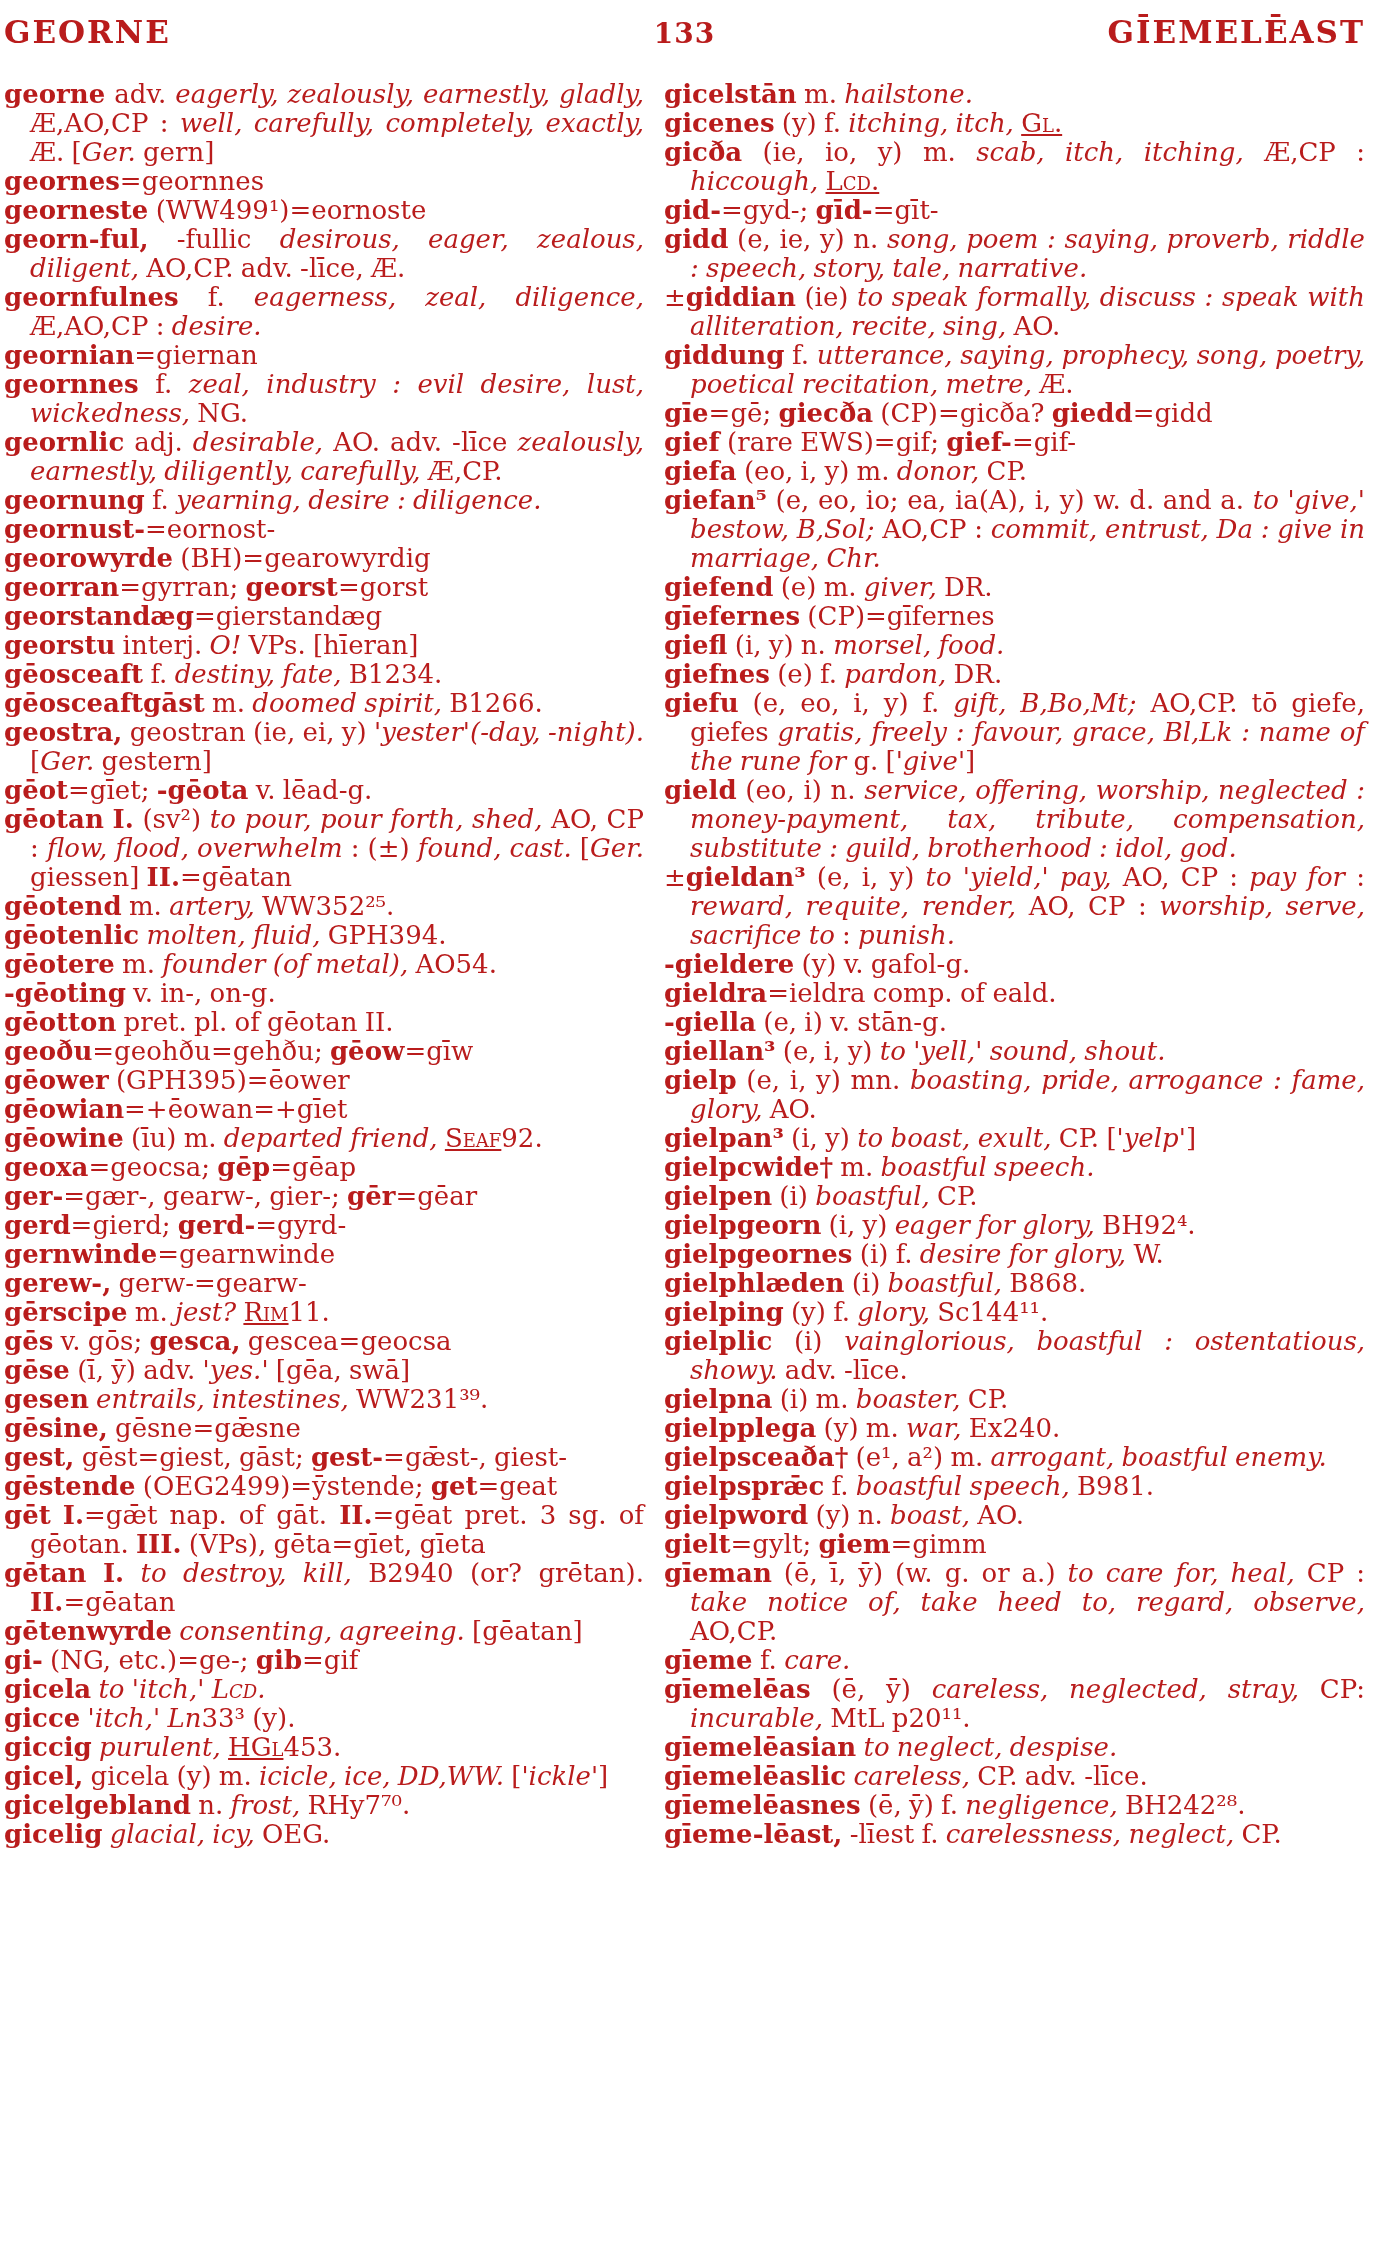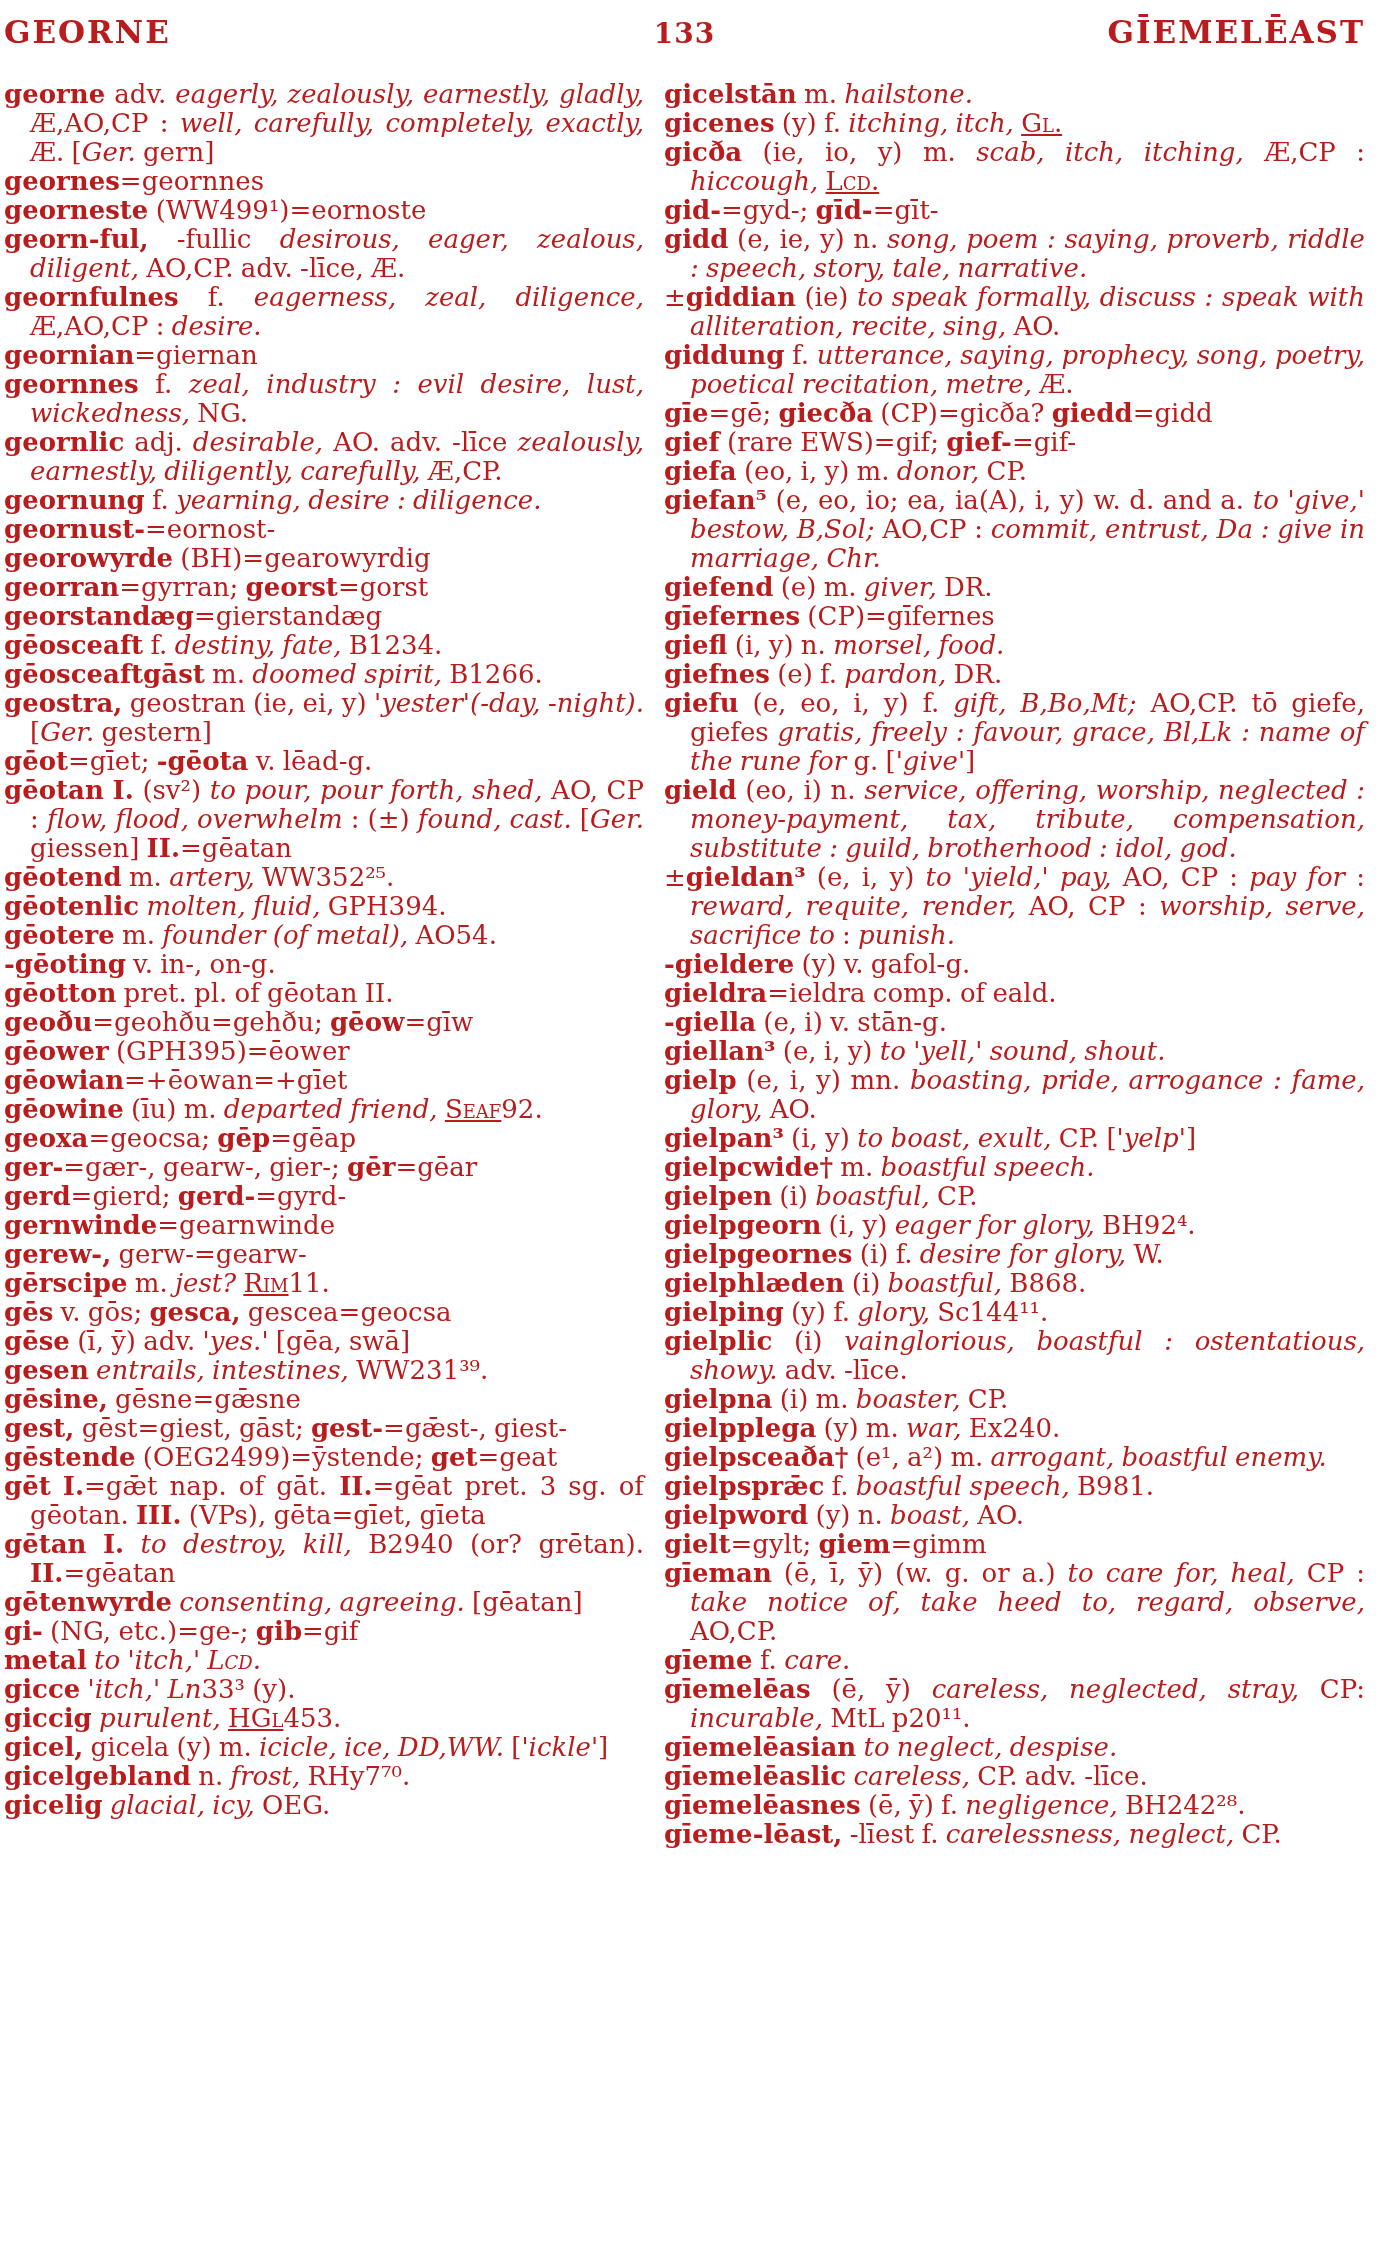--- a/index.html
+++ b/index.html
@@ -55,20 +55,21 @@
         <p class="entry"><span class="r-b">georn-ful,</span><span class="r-n"> -fullic </span><span class="r-i">desirous, eager, zealous, diligent,</span><span class="r-n"> AO,CP. adv. -līce, Æ.</span></p>
         <p class="entry"><span class="r-b">geornfulnes</span><span class="r-n"> f. </span><span class="r-i">eagerness, zeal, diligence,</span><span class="r-n"> Æ,AO,CP : </span><span class="r-i">desire.</span></p>
         <p class="entry"><span class="r-b">geornian</span><span class="r-n">=giernan</span></p>
         <p class="entry"><span class="r-b">geornnes</span><span class="r-n"> f. </span><span class="r-i">zeal, industry : evil desire, lust, wickedness,</span><span class="r-n"> NG.</span></p>
         <p class="entry"><span class="r-b">geornlic</span><span class="r-n"> adj. </span><span class="r-i">desirable,</span><span class="r-n"> AO. adv. -līce </span><span class="r-i">zealously, earnestly, diligently, carefully,</span><span class="r-n"> Æ,CP.</span></p>
         <p class="entry"><span class="r-b">geornung</span><span class="r-n"> f. </span><span class="r-i">yearning, desire : diligence.</span></p>
         <p class="entry"><span class="r-b">geornust-</span><span class="r-n">=eornost-</span></p>
         <p class="entry"><span class="r-b">georowyrde</span><span class="r-n"> (BH)=gearowyrdig</span></p>
         <p class="entry"><span class="r-b">georran</span><span class="r-n">=gyrran; </span><span class="r-b">georst</span><span class="r-n">=gorst</span></p>
         <p class="entry"><span class="r-b">georstandæg</span><span class="r-n">=gierstandæg</span></p>
+        <p class="entry"><span class="r-b">georstu</span><span class="r-n"> interj. </span><span class="r-i">O!</span><span class="r-n"> VPs. [hīeran]</span></p>
         <p class="entry"><span class="r-b">gēosceaft</span><span class="r-n"> f. </span><span class="r-i">destiny, fate,</span><span class="r-n"> B1234.</span></p>
         <p class="entry"><span class="r-b">gēosceaftgāst</span><span class="r-n"> m. </span><span class="r-i">doomed spirit,</span><span class="r-n"> B1266.</span></p>
         <p class="entry"><span class="r-b">geostra,</span><span class="r-n"> geostran (ie, ei, y) </span><span class="r-i">'yester'(-day, -night).</span><span class="r-n"> [</span><span class="r-i">Ger.</span><span class="r-n"> gestern]</span></p>
         <p class="entry"><span class="r-b">gēot</span><span class="r-n">=gīet; </span><span class="r-b">-gēota</span><span class="r-n"> v. lēad-g.</span></p>
         <p class="entry"><span class="r-b">gēotan</span><span class="r-n"> </span><span class="r-b">I.</span><span class="r-n"> (sv²) </span><span class="r-i">to pour, pour forth, shed,</span><span class="r-n"> AO, CP : </span><span class="r-i">flow, flood, overwhelm</span><span class="r-n"> : (±) </span><span class="r-i">found, cast.</span><span class="r-n"> [</span><span class="r-i">Ger.</span><span class="r-n"> giessen] </span><span class="r-b">II.</span><span class="r-n">=gēatan</span></p>
         <p class="entry"><span class="r-b">gēotend</span><span class="r-n"> m. </span><span class="r-i">artery,</span><span class="r-n"> WW352²⁵.</span></p>
         <p class="entry"><span class="r-b">gēotenlic</span><span class="r-n"> </span><span class="r-i">molten, fluid,</span><span class="r-n"> GPH394.</span></p>
         <p class="entry"><span class="r-b">gēotere</span><span class="r-n"> m. </span><span class="r-i">founder (of metal),</span><span class="r-n"> AO54.</span></p>
         <p class="entry"><span class="r-b">-gēoting</span><span class="r-n"> v. in-, on-g.</span></p>
         <p class="entry"><span class="r-b">gēotton</span><span class="r-n"> pret. pl. of gēotan II.</span></p>
@@ -85,21 +86,21 @@
         <p class="entry"><span class="r-b">gēs</span><span class="r-n"> v. gōs; </span><span class="r-b">gesca,</span><span class="r-n"> gescea=geocsa</span></p>
         <p class="entry"><span class="r-b">gēse</span><span class="r-n"> (ī, ȳ) adv. </span><span class="r-i">'yes.'</span><span class="r-n"> [gēa, swā]</span></p>
         <p class="entry"><span class="r-b">gesen</span><span class="r-n"> </span><span class="r-i">entrails, intestines,</span><span class="r-n"> WW231³⁹.</span></p>
         <p class="entry"><span class="r-b">gēsine,</span><span class="r-n"> gēsne=gǣsne</span></p>
         <p class="entry"><span class="r-b">gest,</span><span class="r-n"> gēst=giest, gāst; </span><span class="r-b">gest-</span><span class="r-n">=gǣst-, giest-</span></p>
         <p class="entry"><span class="r-b">gēstende</span><span class="r-n"> (OEG2499)=ȳstende; </span><span class="r-b">get</span><span class="r-n">=geat</span></p>
         <p class="entry"><span class="r-b">gēt</span><span class="r-n"> </span><span class="r-b">I.</span><span class="r-n">=gǣt nap. of gāt. </span><span class="r-b">II.</span><span class="r-n">=gēat pret. 3 sg. of gēotan. </span><span class="r-b">III.</span><span class="r-n"> (VPs), gēta=gīet, gīeta</span></p>
         <p class="entry"><span class="r-b">gētan</span><span class="r-n"> </span><span class="r-b">I.</span><span class="r-n"> </span><span class="r-i">to destroy, kill,</span><span class="r-n"> B2940 (or? grētan). </span><span class="r-b">II.</span><span class="r-n">=gēatan</span></p>
         <p class="entry"><span class="r-b">gētenwyrde</span><span class="r-n"> </span><span class="r-i">consenting, agreeing.</span><span class="r-n"> [gēatan]</span></p>
         <p class="entry"><span class="r-b">gi-</span><span class="r-n"> (NG, etc.)=ge-; </span><span class="r-b">gib</span><span class="r-n">=gif</span></p>
-        <p class="entry"><span class="r-b">metal</span><span class="r-n"> </span><span class="r-i">to 'itch,'</span><span class="r-n"> </span><span class="r-isc">Lcd.</span></p>
+        <p class="entry"><span class="r-b">gicela</span><span class="r-n"> </span><span class="r-i">to 'itch,'</span><span class="r-n"> </span><span class="r-isc">Lcd.</span></p>
         <p class="entry"><span class="r-b">gicce</span><span class="r-n"> </span><span class="r-i">'itch,'</span><span class="r-n"> </span><span class="r-i">Ln</span><span class="r-n">33³ (y).</span></p>
         <p class="entry"><span class="r-b">giccig</span><span class="r-n"> </span><span class="r-i">purulent,</span><span class="r-n"> </span><span class="r-sc">HGl</span><span class="r-n">453.</span></p>
         <p class="entry"><span class="r-b">gicel,</span><span class="r-n"> gicela (y) m. </span><span class="r-i">icicle, ice, DD,WW.</span><span class="r-n"> [</span><span class="r-i">'ickle'</span><span class="r-n">]</span></p>
         <p class="entry"><span class="r-b">gicelgebland</span><span class="r-n"> n. </span><span class="r-i">frost,</span><span class="r-n"> RHy7⁷⁰.</span></p>
         <p class="entry"><span class="r-b">gicelig</span><span class="r-n"> </span><span class="r-i">glacial, icy,</span><span class="r-n"> OEG.</span></p>
       </div>
     <div class="col col-1" id="col-1">
         <p class="entry"><span class="r-b">gicelstān</span><span class="r-n"> m. </span><span class="r-i">hailstone.</span></p>
         <p class="entry"><span class="r-b">gicenes</span><span class="r-n"> (y) f. </span><span class="r-i">itching, itch,</span><span class="r-n"> </span><span class="r-sc">Gl.</span></p>
         <p class="entry"><span class="r-b">gicða</span><span class="r-n"> (ie, io, y) m. </span><span class="r-i">scab, itch, itching,</span><span class="r-n"> Æ,CP : </span><span class="r-i">hiccough,</span><span class="r-n"> </span><span class="r-sc">Lcd.</span></p>

